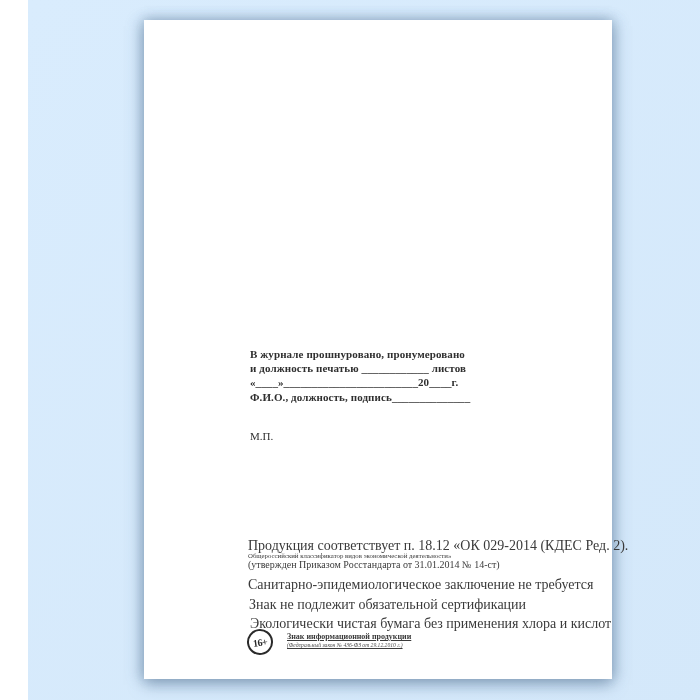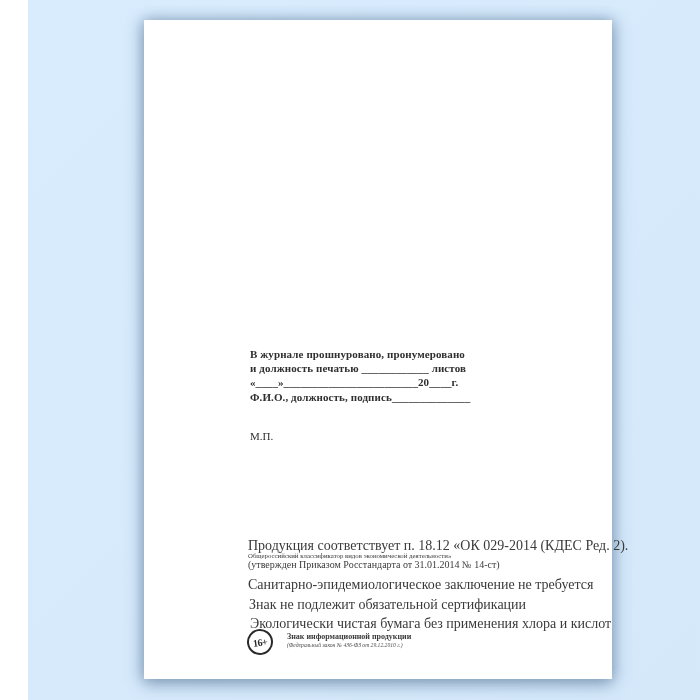--- a/index.html
+++ b/index.html
@@ -83,20 +83,21 @@
     font-size: 10px;
     font-weight: bold;
     color: #2a2a2a;
     letter-spacing: -0.5px;
   }
   .age-text {
     position: absolute;
     left: 143px;
     top: 612px;
     color: #3a3a3a;
+    text-decoration: underline;
   }
   .age-title {
     font-size: 8px;
     font-weight: 600;
     line-height: 10px;
     white-space: nowrap;
   }
   .age-law {
     font-size: 5.6px;
     font-style: italic;

